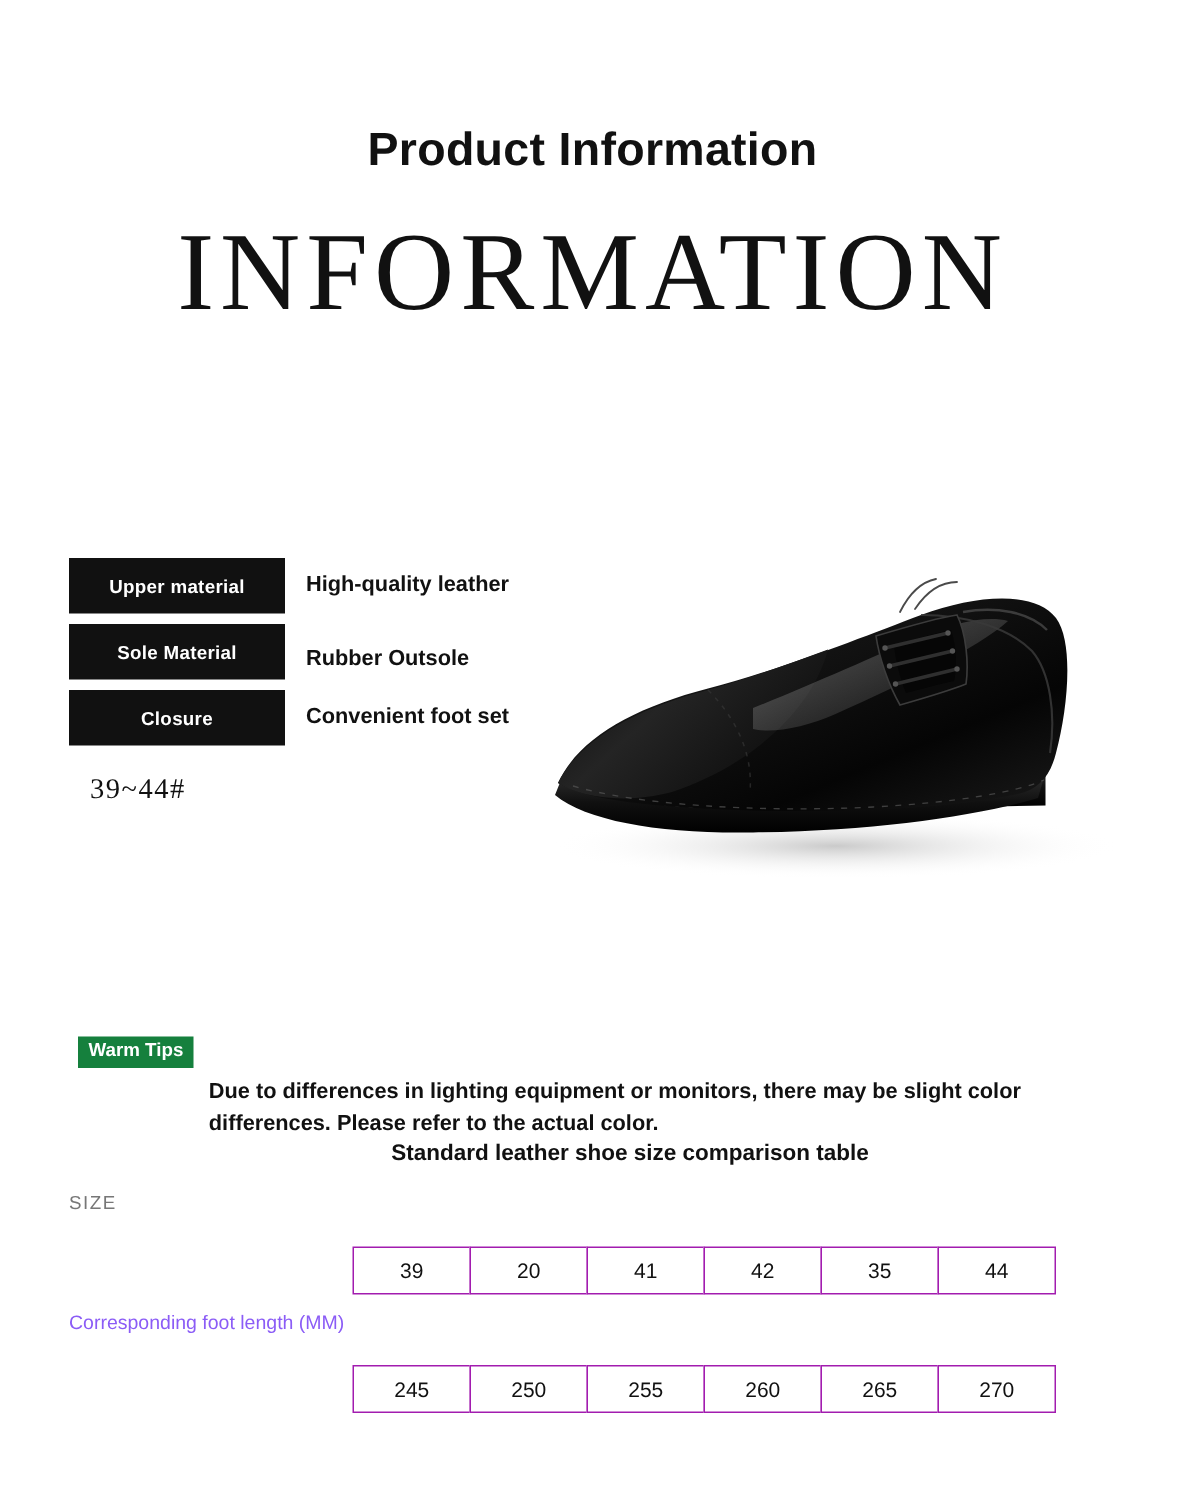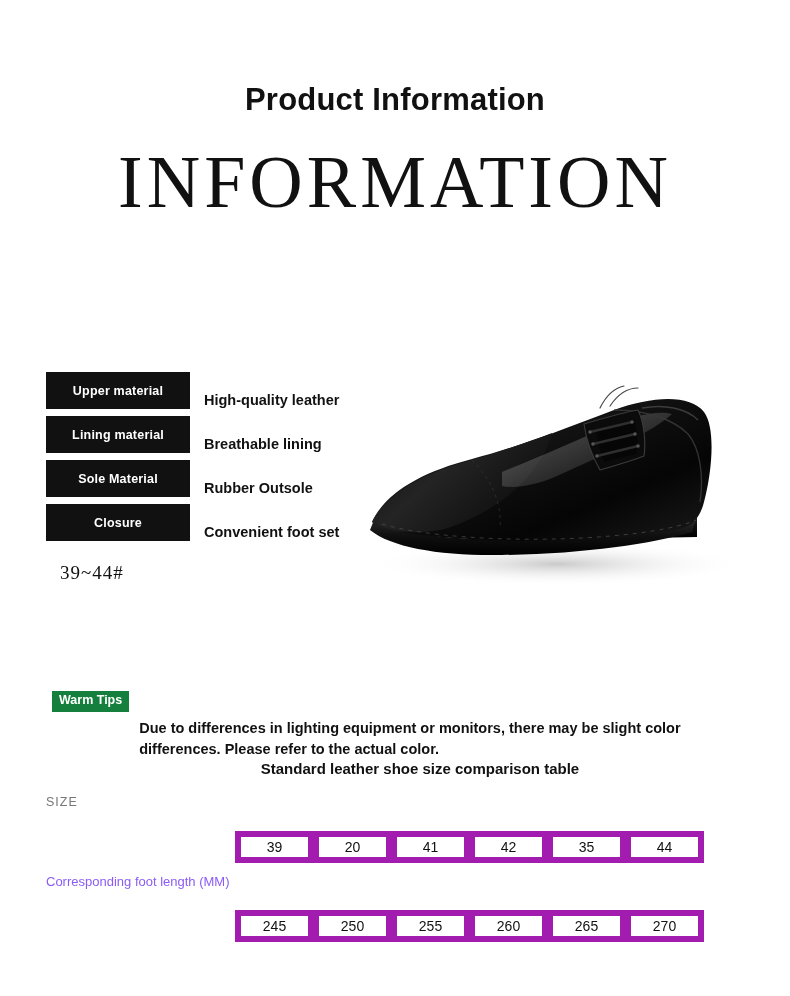--- a/index.html
+++ b/index.html
@@ -44,21 +44,21 @@
 
   
   .spec-list {
     position: absolute;
     top: 372px;
     left: 46px;
     width: 340px;
   }
   .spec-row {
     display: flex;
-    align-items: flex-end;
+    align-items: center;
     margin-bottom: 7px;
     height: 37px;
   }
   .spec-label {
     width: 144px;
     height: 37px;
     background: #111111;
     color: #ffffff;
     font-size: 12.5px;
     font-weight: bold;
@@ -165,21 +165,21 @@
     color: #777777;
     font-size: 12.5px;
     letter-spacing: 1px;
   }
   .tbl-cells {
     display: flex;
   }
   .tbl-cell {
     width: 79px;
     height: 32px;
-    border: 6px solid #a21caf;
+    border: 1px solid #a21caf;
     margin-left: -1px;
     display: flex;
     align-items: center;
     justify-content: center;
     font-size: 14px;
     color: #111111;
     background: #ffffff;
     box-sizing: border-box;
   }
   .row-gap { height: 53px; }
@@ -188,24 +188,20 @@
 </head>
 <body>
 
 <div class="title-main">Product Information</div>
 <div class="title-big">INFORMATION</div>
 
 <div class="spec-list">
   <div class="spec-row">
     <div class="spec-label">Upper material</div>
     <div class="spec-value two-line">High-quality leather</div>
-  </div>
-  <div class="spec-row">
-    <div class="spec-label">Lining material</div>
-    <div class="spec-value" style="padding-top:9px">Breathable lining</div>
   </div>
   <div class="spec-row">
     <div class="spec-label">Sole Material</div>
     <div class="spec-value" style="padding-top:9px">Rubber Outsole</div>
   </div>
   <div class="spec-row">
     <div class="spec-label">Closure</div>
     <div class="spec-value two-line">Convenient foot set</div>
   </div>
   <div class="spec-row">

